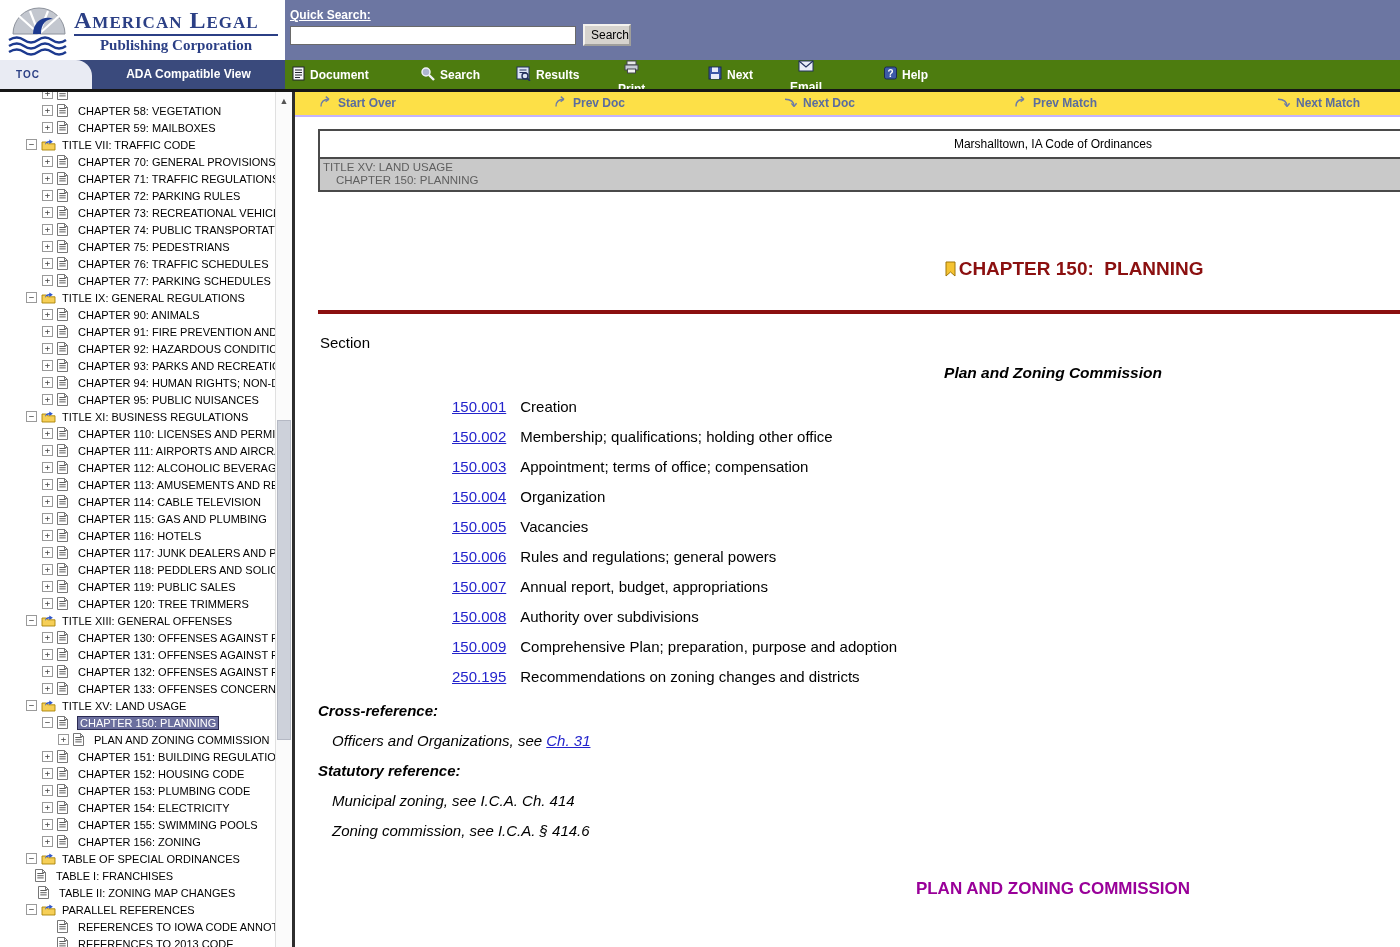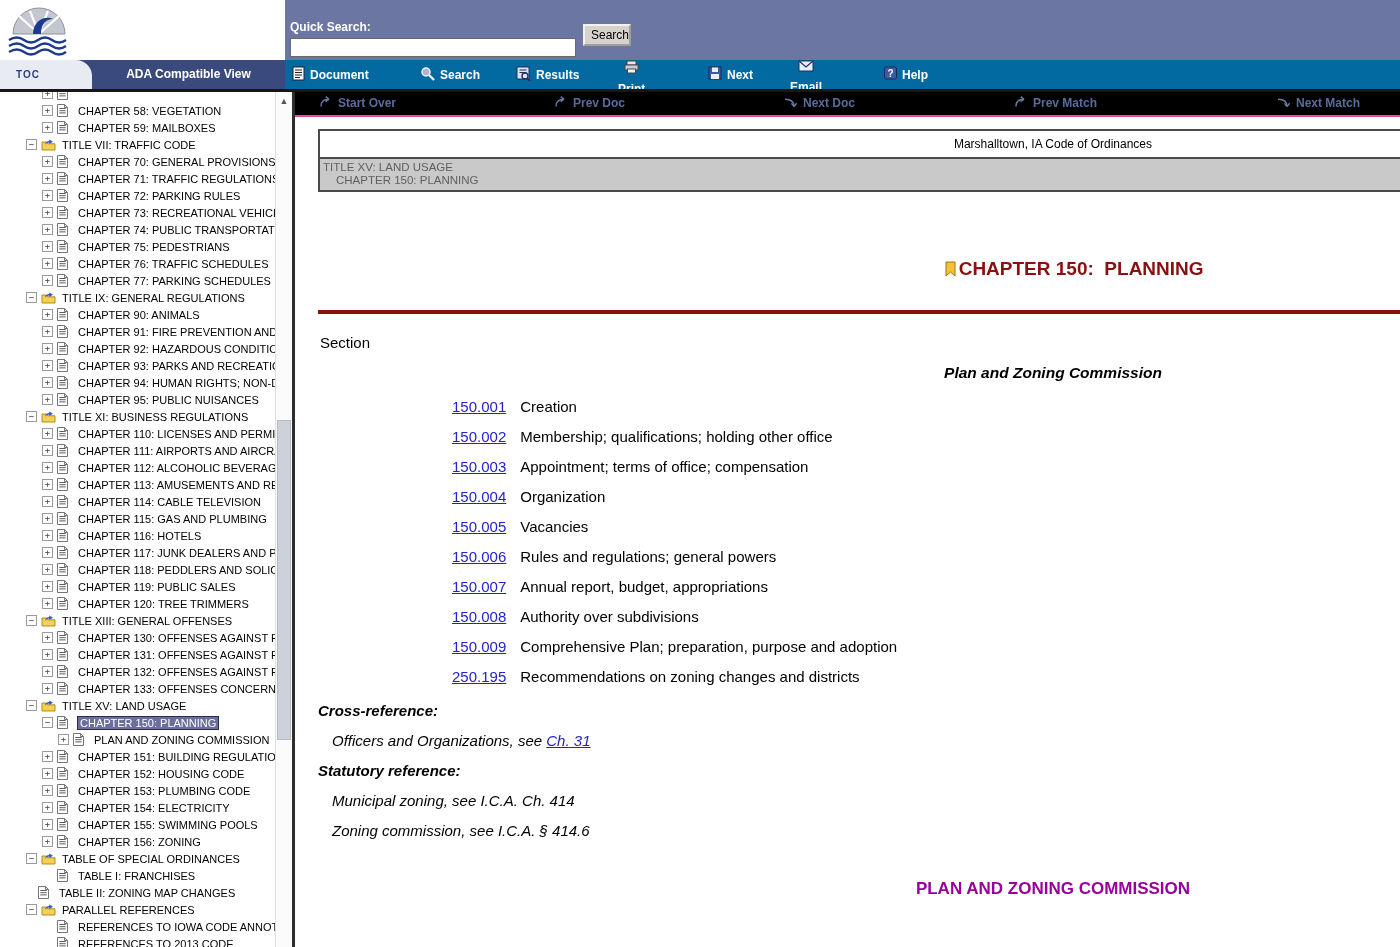--- a/index.html
+++ b/index.html
@@ -7,27 +7,27 @@
        font-family:"Liberation Sans",sans-serif;}
 
   
   .topbar{position:absolute;left:0;top:0;width:1400px;height:60px;background:#6C76A2;}
   .logo-box{position:absolute;left:0;top:0;width:285px;height:60px;background:#fff;overflow:hidden;}
   .logo-art{position:absolute;left:6px;top:4px;}
   .logo-text{position:absolute;left:74px;top:7px;width:204px;color:#2B3F85;}
   .logo-line1{font-family:"Liberation Serif",serif;font-variant:small-caps;font-weight:bold;
               font-size:24px;letter-spacing:1px;border-bottom:2px solid #2B3F85;padding-bottom:0px;white-space:nowrap;}
   .logo-line2{font-family:"Liberation Serif",serif;font-weight:bold;font-size:15px;text-align:center;margin-top:1px;}
-  .quicksearch{position:absolute;left:290px;top:20px;color:#fff;font-size:12px;font-weight:bold;}
+  .quicksearch{position:absolute;left:290px;top:8px;color:#fff;font-size:12px;font-weight:bold;text-decoration:underline;}
   .qs-input{display:block;margin-top:4px;width:278px;height:17px;border:1px solid #6a6a6a;background:#fff;font-size:12px;padding:0 3px;}
   .qs-btn{position:absolute;left:583px;top:24px;width:48px;height:22px;background:#d6d3ce;
           border:2px outset #f4f2ee;font-size:12px;color:#000;font-family:"Liberation Sans",sans-serif;}
 
   
-  .secondbar{position:absolute;left:0;top:60px;width:1400px;height:29px;background:#0369a1;}
+  .secondbar{position:absolute;left:0;top:60px;width:1400px;height:29px;background:#4d7c0f;}
   .toc-bar{position:absolute;left:0;top:0;width:285px;height:29px;background:#3A4A7C;}
   .toc-tab{position:absolute;left:0;top:0;width:92px;height:29px;background:#e9ebf3;
            border-radius:0 16px 0 0;color:#2B3F85;font-size:10px;font-weight:bold;
            line-height:29px;padding-left:16px;box-sizing:border-box;letter-spacing:1px;}
   .ada{position:absolute;left:92px;top:0;width:193px;text-align:center;line-height:29px;
        color:#fff;font-size:12px;font-weight:bold;}
   .tool{position:absolute;top:0;height:29px;display:flex;align-items:center;gap:5px;color:#fff;
         font-size:12px;font-weight:bold;cursor:pointer;}
 
   .blackline{position:absolute;left:0;top:89px;width:1400px;height:3px;background:#161616;}
@@ -42,21 +42,21 @@
   .tspacer{flex:0 0 15px;}
   .ticon{flex:0 0 15px;margin-right:6px;display:flex;align-items:center;}
   .tlabel{font-size:11px;color:#000;}
   .trow.sel .tlabel{background:#6B6F9E;color:#fff;outline:1px solid #2a2a52;padding:0 2px;}
   .sb-scroll{position:absolute;right:0px;top:0;width:16px;height:855px;background:#fbfbfb;border-left:1px solid #e0e0e0;}
   .sb-up{position:absolute;left:1px;top:2px;width:14px;height:14px;color:#555;font-size:9px;line-height:14px;text-align:center;cursor:pointer;}
   .sb-thumb{position:absolute;left:1px;top:328px;width:14px;height:320px;background:#cdd1da;border:1px solid #b5b9c4;box-sizing:border-box;cursor:pointer;}
 
   
   .content{position:absolute;left:295px;top:92px;width:1105px;height:855px;background:#fff;overflow:hidden;}
-  .navrow{position:relative;height:23px;border-bottom:2px solid #ec4899;background:#000000;}
+  .navrow{position:relative;height:23px;border-bottom:2px solid #c4b5fd;background:#fde047;}
   .navitem{position:absolute;top:3px;display:flex;align-items:center;gap:5px;color:#5A6C9E;
            font-size:12px;font-weight:bold;cursor:pointer;}
 
   .docbody{position:relative;margin:12px 0 0 23px;width:1470px;font-size:15px;color:#000;}
   .hdrbox{border:2px solid #4a4a4a;}
   .hdr-white{height:26px;line-height:26px;text-align:center;font-size:12px;color:#000;background:#fff;}
   .hdr-gray{background:#C9C9C9;border-top:2px solid #4a4a4a;padding:2px 0 3px 0;color:#5f5f5f;font-size:11.5px;}
   .bc1{padding-left:3px;line-height:13px;}
   .bc2{padding-left:16px;line-height:13px;}
 
@@ -81,20 +81,24 @@
 <div class="app">
 
   <div class="topbar">
     <div class="logo-box">
       <svg class="logo-art" width="66" height="54" viewBox="0 0 66 54">
         <path d="M7 30 A26 26 0 0 1 59 30 Z" fill="#c3c7cf" stroke="#8d929c" stroke-width="1"></path>
         <path d="M33 30 L13 12 M33 30 L24 7 M33 30 L42 7 M33 30 L53 12" stroke="#ffffff" stroke-width="2.2"></path>
         <path d="M27 30 C27 16 40 11 47 15 C40 15 35 20 35 30 Z" fill="#1d3a8f"></path>
         <path d="M3 36 q8 -5 15 0 t14 0 t14 0 t14 0 M3 42 q8 -5 15 0 t14 0 t14 0 t14 0 M3 48 q8 -5 15 0 t14 0 t14 0 t14 0" stroke="#1d3a8f" stroke-width="2.4" fill="none"></path>
       </svg>
+      <div class="logo-text">
+        <div class="logo-line1">American Legal</div>
+        <div class="logo-line2">Publishing Corporation</div>
+      </div>
     </div>
     <div class="quicksearch">
       <span>Quick Search:</span>
       <input class="qs-input" type="text" value="" style="">
     </div>
     <button class="qs-btn">Search</button>
   </div>
 
   <div class="secondbar">
     <div class="toc-bar">
@@ -655,21 +659,21 @@
         <div class="trow" style="padding-left: 26px;">
           <span class="tbox">−</span>
           <span class="ticon">
             <svg width="15" height="12" viewBox="0 0 15 12">
               <path d="M1 3 h4.5 l1.2 1.8 H14 V11 H1 Z" fill="#F6CF57" stroke="#A98307" stroke-width="0.9"></path>
               <path d="M8.3 0.4 l3.6 2.3 -3.6 2.3 V3.6 c-2.3 0 -3.5 0.9 -4.3 2.5 0.2 -2.7 1.9 -3.9 4.3 -4.1 Z" fill="#2F55C9"></path>
             </svg>
           </span>
           <span class="tlabel">TABLE OF SPECIAL ORDINANCES</span>
         </div>
-        <div class="trow" style="padding-left: 42px; align-items: center;">
+        <div class="trow" style="padding-left: 20px; align-items: center;">
           <span class="tspacer"></span>
           <span class="ticon">
             <svg width="11" height="13" viewBox="0 0 11 13">
               <path d="M0.5 0.5 h7 l3 3 V12.5 H0.5 Z" fill="#fff" stroke="#666" stroke-width="0.9"></path>
               <path d="M7.5 0.5 v3 h3" fill="none" stroke="#666" stroke-width="0.9"></path>
               <path d="M2.3 4.5 h6.4 M2.3 6.7 h6.4 M2.3 8.9 h6.4" stroke="#333" stroke-width="0.8"></path>
             </svg>
           </span>
           <span class="tlabel">TABLE I: FRANCHISES</span>
         </div>

